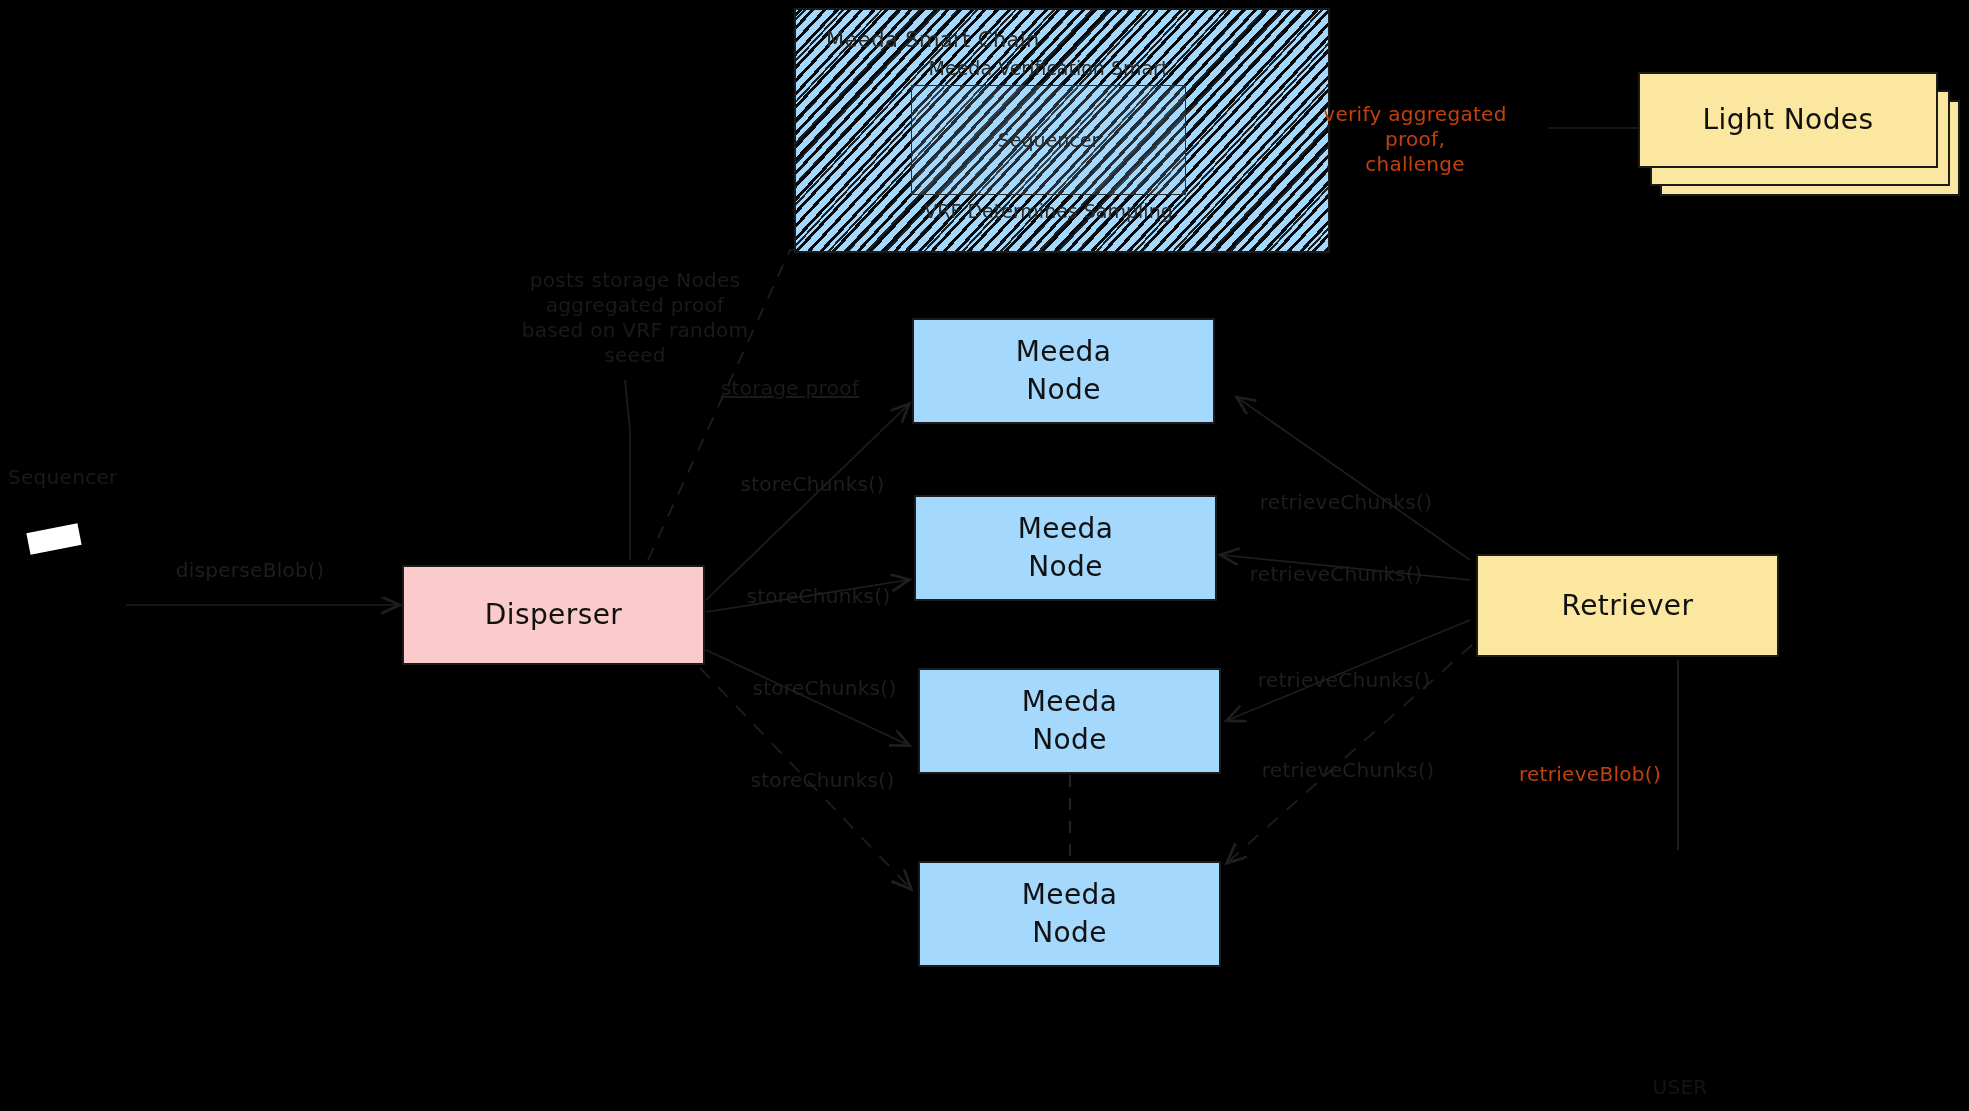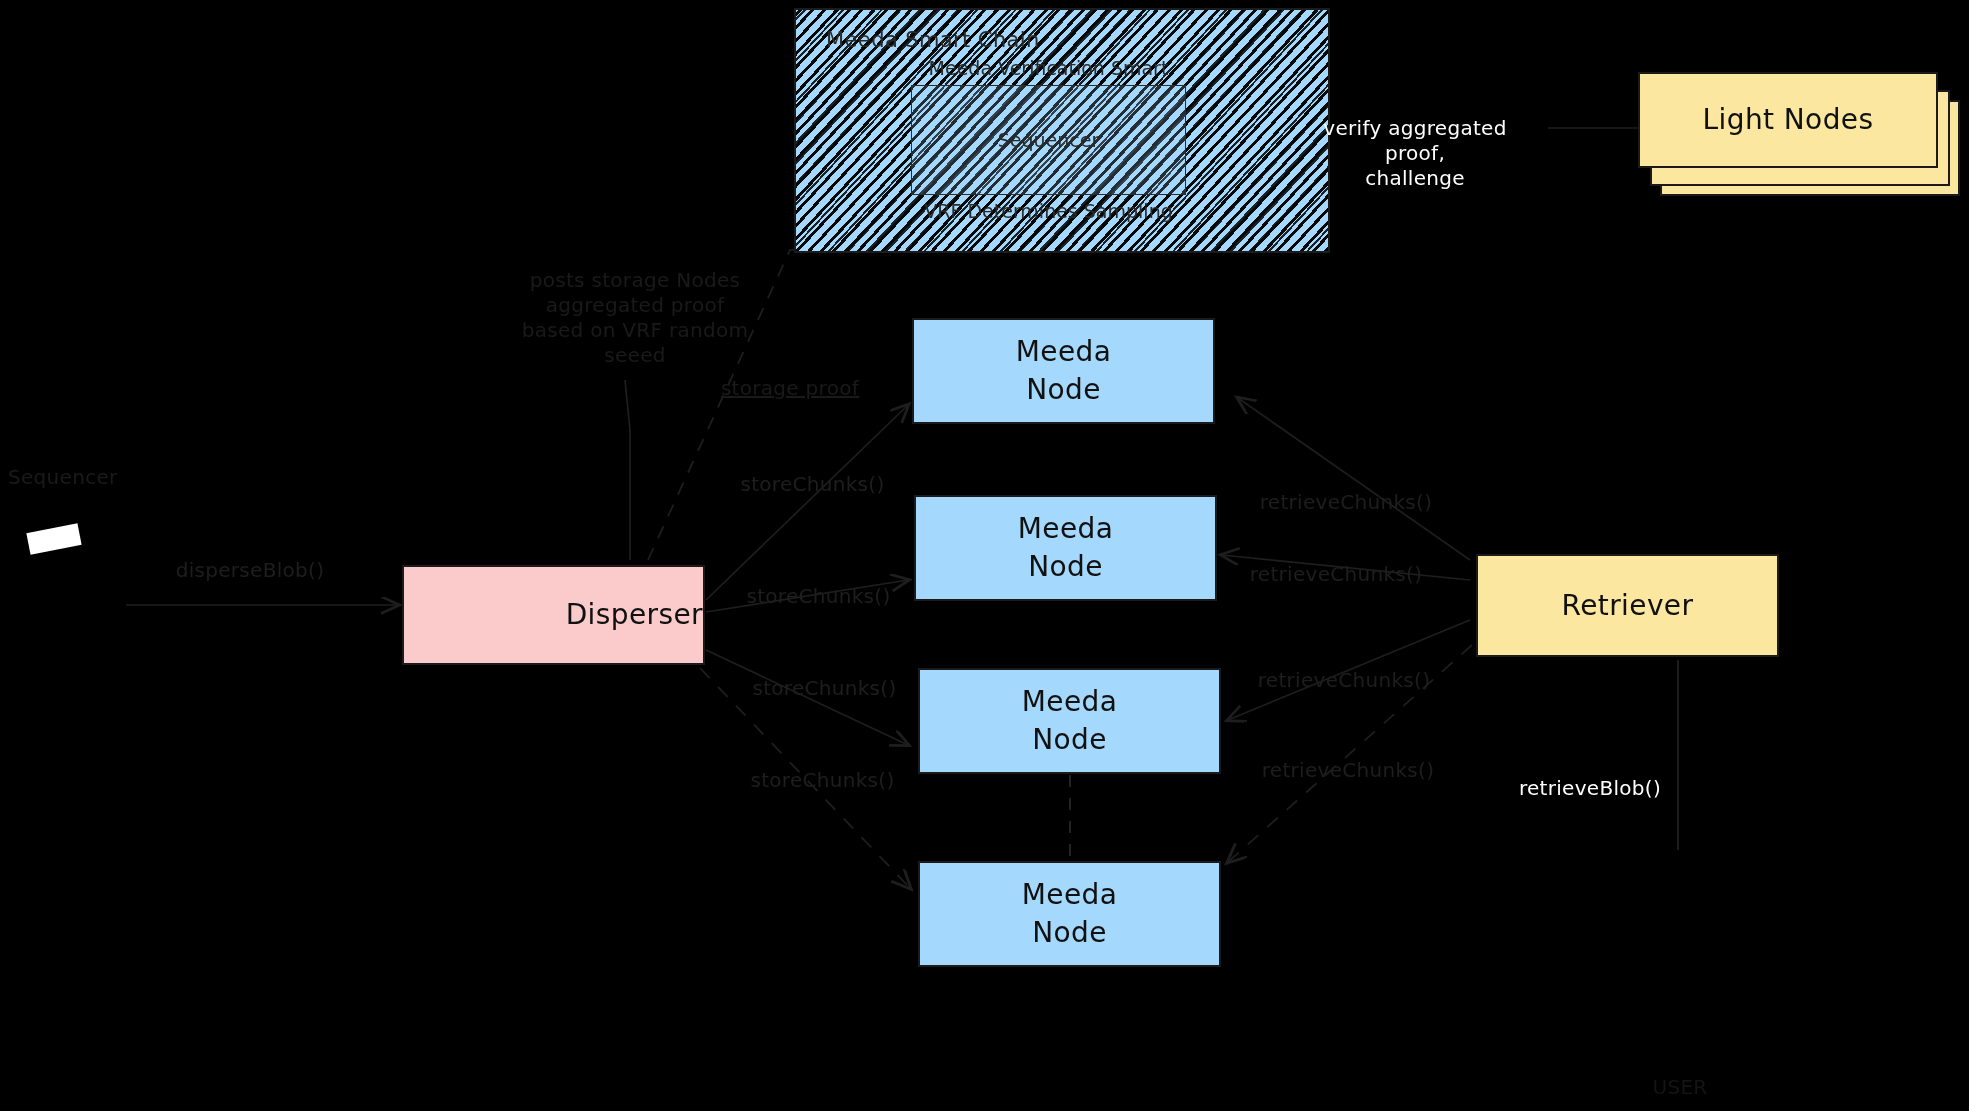--- a/index.html
+++ b/index.html
@@ -44,21 +44,21 @@
   .label {
     position: absolute;
     color: #1e1e1e;
     font-size: 20px;
     line-height: 1.25;
     white-space: pre-line;
     text-align: center;
     letter-spacing: 0.3px;
   }
   .label.dim { color: #1a1a1a; }
-  .label.vdim { color: #ffffff; margin-top: 14px; }
+  .label.vdim { color: #c2410c; }
   .label.faint { color: #141414; }
   .chain-outer {
     position: absolute;
     box-sizing: border-box;
     border: 2px solid #1b1b1b;
     background: #a5d8fd;
     overflow: hidden;
   }
   .hatch {
     position: absolute;
@@ -180,21 +180,21 @@
 
   <div class="stack-card" style="left:1660px; top:100px; width:300px; height:96px;"></div>
   <div class="stack-card" style="left:1650px; top:90px; width:300px; height:96px;"></div>
   <div class="node-box yellow" style="left:1638px; top:72px; width:300px; height:96px;">
     <span>Light Nodes</span>
   </div>
 
   <div class="label dim" style="left:8px; top:465px; width:130px; text-align:left;">Sequencer</div>
   <div class="white-tag" style="left:28px; top:528px; width:52px; height:22px;"></div>
 
-  <div class="node-box pink" style="left:402px; top:565px; width:303px; height:100px;justify-content:flex-end;">
+  <div class="node-box pink" style="left:402px; top:565px; width:303px; height:100px;">
     <span>Disperser</span>
   </div>
 
   <div class="node-box blue" style="left:912px; top:318px; width:303px; height:106px;">
     <div>
       <div>Meeda</div>
       <div>Node</div>
     </div>
   </div>
 

